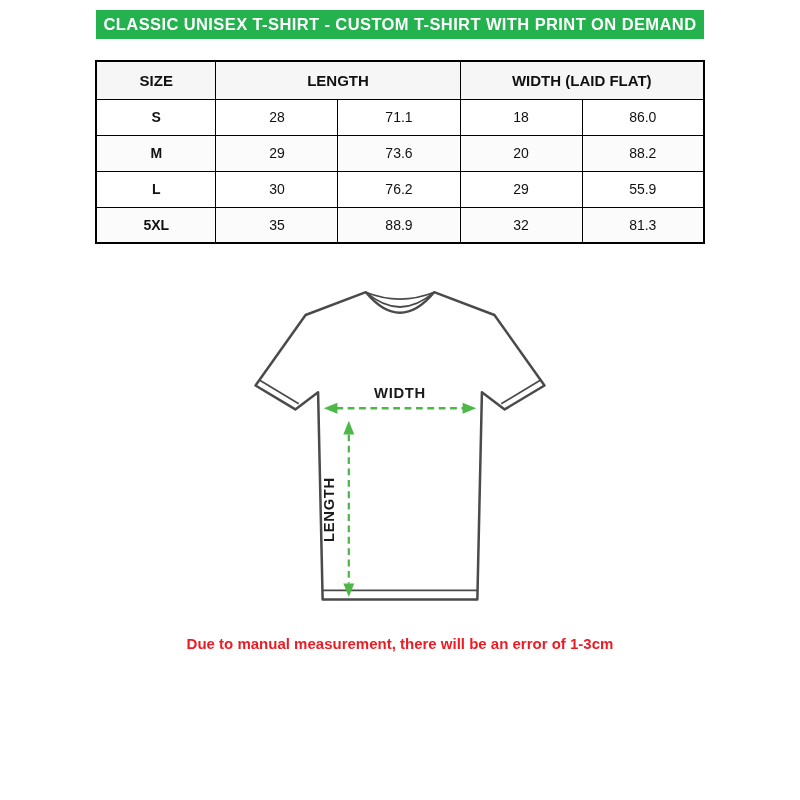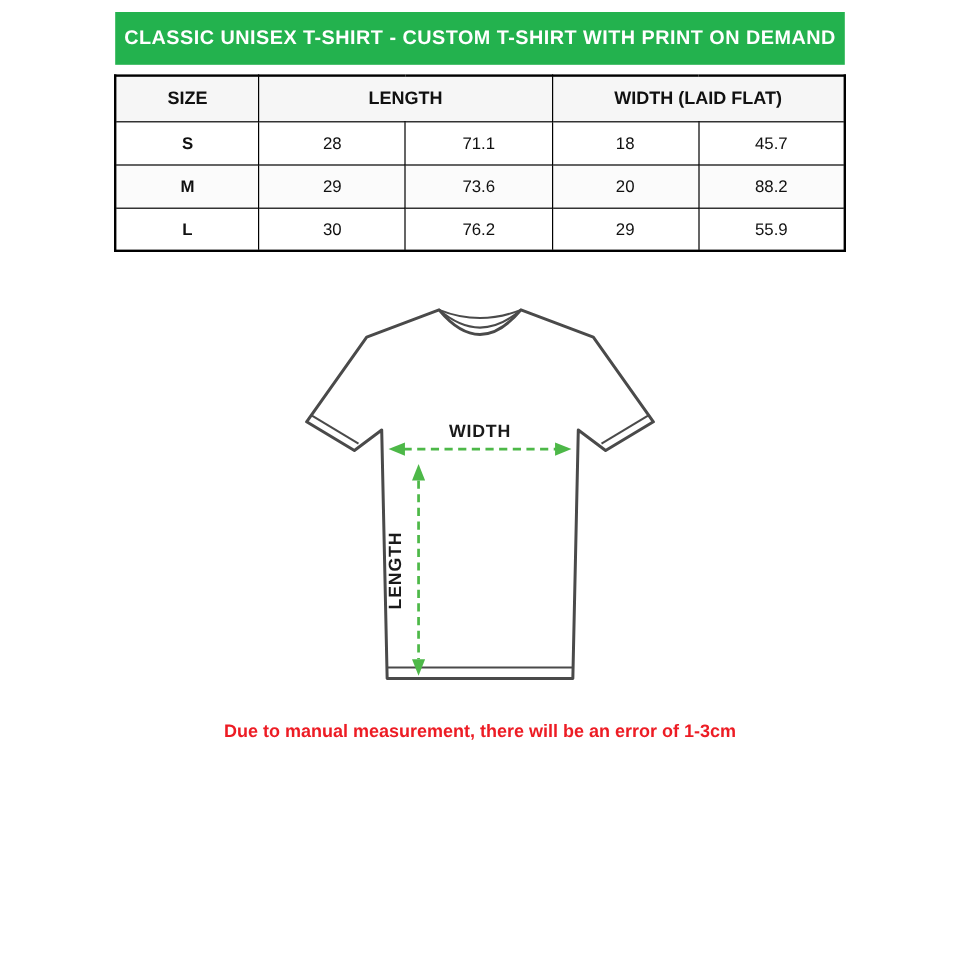--- a/index.html
+++ b/index.html
@@ -9,27 +9,27 @@
     --table-border:#000000;
     --shirt-outline:#4a4a4a;
   }
   *{box-sizing:border-box;}
   html,body{margin:0;padding:0;}
   body{
     width:800px;height:800px;background:#ffffff;overflow:hidden;
     font-family:"Liberation Sans", sans-serif;color:#111;
   }
   .banner{
-    width:608px;height:44px;margin:10px auto 0 auto;
+    width:608px;height:29px;margin:10px auto 0 auto;
     background:var(--banner-green,#23b24e);color:#ffffff;
     font-weight:bold;font-size:16.5px;letter-spacing:.4px;
     display:flex;align-items:center;justify-content:center;text-align:center;
   }
   table.size-table{
-    width:608px;margin:8px auto 0 auto;border-collapse:collapse;table-layout:fixed;
+    width:608px;margin:21px auto 0 auto;border-collapse:collapse;table-layout:fixed;
     border:2px solid var(--table-border,#000);
   }
   table.size-table th, table.size-table td{
     border:1px solid var(--table-border,#000);
     text-align:center;vertical-align:middle;padding:0;
   }
   table.size-table th{
     height:38px;font-size:15px;font-weight:bold;background:#f6f6f6;
   }
   table.size-table td{
@@ -73,35 +73,42 @@
       <th colspan="2">LENGTH</th>
       <th colspan="2">WIDTH (LAID FLAT)</th>
     </tr>
   </thead>
   <tbody>
     <tr>
       <td class="size-col">S</td>
       <td>28</td>
       <td>71.1</td>
       <td>18</td>
-      <td>45.7</td>
+      <td>86.0</td>
     </tr>
     <tr>
       <td class="size-col">M</td>
       <td>29</td>
       <td>73.6</td>
       <td>20</td>
       <td>88.2</td>
     </tr>
     <tr>
       <td class="size-col">L</td>
       <td>30</td>
       <td>76.2</td>
       <td>29</td>
       <td>55.9</td>
+    </tr>
+    <tr>
+      <td class="size-col">5XL</td>
+      <td>35</td>
+      <td>88.9</td>
+      <td>32</td>
+      <td>81.3</td>
     </tr>
   </tbody>
 </table>
 
 <div class="diagram-wrap">
   <svg width="330" height="347" viewBox="0 0 290 305">
 
     <path class="shirt-line" d="M115,16 L62,36 L18,98 L53,119 L73,104 L77,286 L213,286 L217,104 L237,119 L272,98 L228,36 L175,16 Q145,52 115,16 Z"></path>
 
     <path class="shirt-detail" d="M115,16 Q145,28 175,16"></path>

